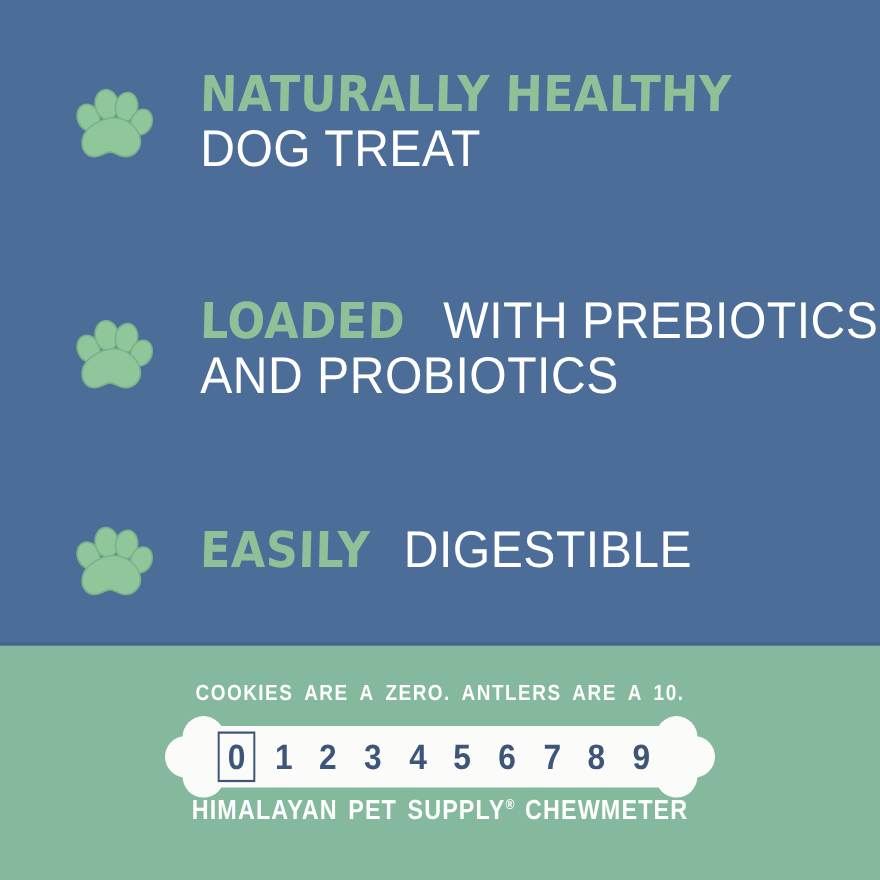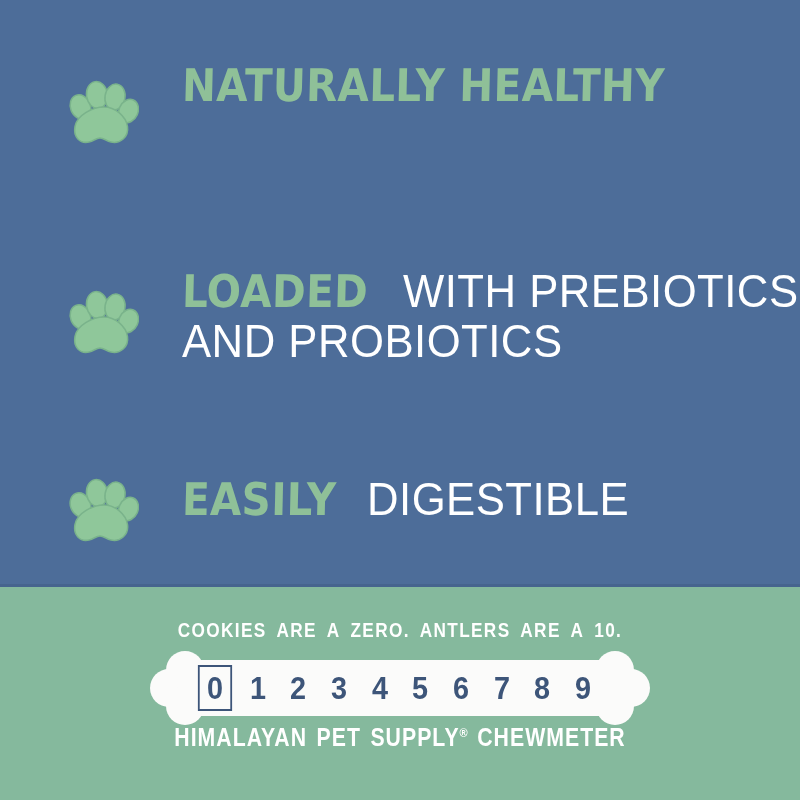--- a/index.html
+++ b/index.html
@@ -223,20 +223,23 @@
           <ellipse cx="30" cy="15" rx="10.5" ry="13.5" transform="rotate(-8 30 15)"></ellipse>
           <ellipse cx="48" cy="17" rx="10" ry="13" transform="rotate(10 48 17)"></ellipse>
           <ellipse cx="61.5" cy="31" rx="9.5" ry="12" transform="rotate(24 61.5 31)"></ellipse>
           <path d="M37 27c11 0 22 9 23.5 19.5C62 57 53 64 44 62c-5-1-7-4-11-4s-6 3-11 4C13 64 6 57 8 46.5 10 35 26 27 37 27z"></path>
         </g>
       </svg>
     </div>
     <div class="feature-text">
       <span class="line">
         <span class="txt-accent">NATURALLY HEALTHY</span>
+      </span>
+      <span class="line">
+        <span class="txt-plain">DOG TREAT</span>
       </span>
     </div>
   </div>
 
   <div class="feature-row" id="row-2">
     <div class="paw-wrap">
       <svg class="paw-svg" width="72" height="68" viewBox="0 0 72 68">
         <g fill="#8fc79a" stroke="#7ab38b" stroke-width="1.5">
           <ellipse cx="13.5" cy="27" rx="10" ry="12.5" transform="rotate(-22 13.5 27)"></ellipse>
           <ellipse cx="30" cy="15" rx="10.5" ry="13.5" transform="rotate(-8 30 15)"></ellipse>

